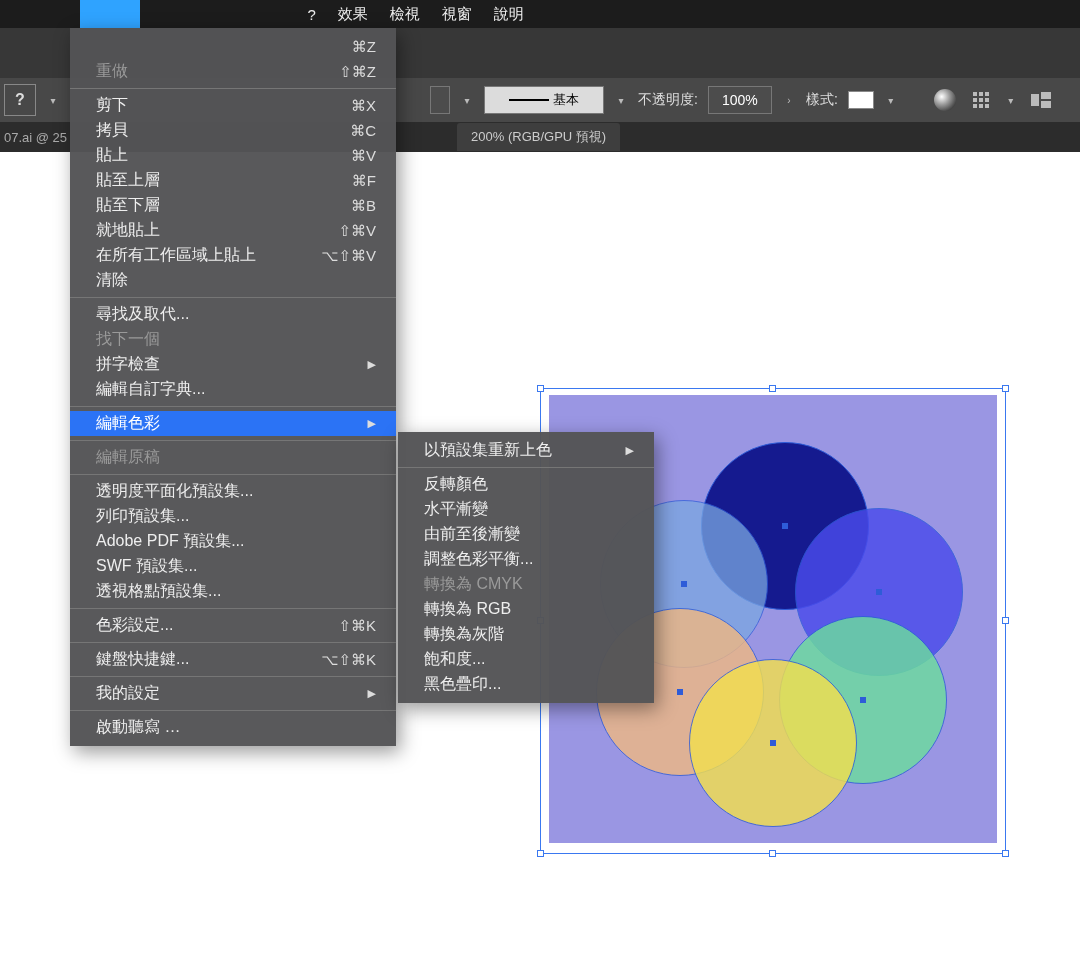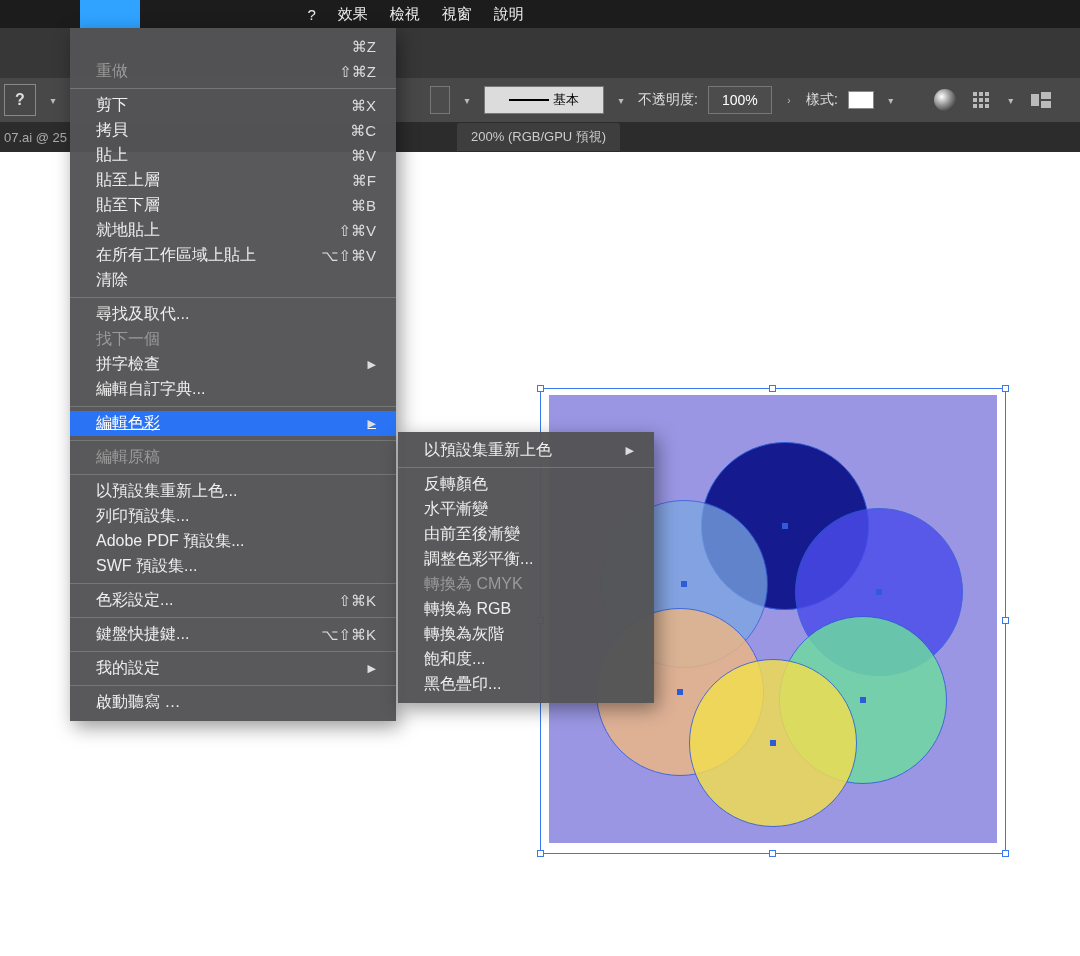--- a/index.html
+++ b/index.html
@@ -24,21 +24,21 @@
   .sel-frame { position:absolute; border:1px solid #3a78f0; }
   .sel-frame .h { position:absolute; width:7px; height:7px; background:#fff; border:1px solid #3a78f0; }
   .sq { position:absolute; background:#9a96e3; }
   .circ { position:absolute; border-radius:50%; }
   .anchor { position:absolute; width:6px; height:6px; background:#2e5cd8; }
 
   
   .menu { position:absolute; background:rgba(84,84,86,0.97); box-shadow:4px 6px 18px rgba(0,0,0,.4); color:#eee; font-size:16px; padding:6px 0; }
   .menu .mi { display:flex; align-items:center; justify-content:space-between; padding:2px 20px 2px 26px; height:25px; cursor:default; white-space:nowrap; }
   .menu .mi.disabled { color:#9a9a9a; }
-  .menu .mi.highlight { background:#2b73f5; color:#fff;text-decoration:underline; }
+  .menu .mi.highlight { background:#2b73f5; color:#fff; }
   .menu .sep { height:1px; background:#767676; margin:4px 0; }
   .menu .sc { color:#ddd; font-size:15px; margin-left:30px; }
   .menu .arrow { color:#ddd; font-size:11px; margin-left:30px; }
   .iconbtn { width:26px; height:26px; display:flex; align-items:center; justify-content:center; color:#ccc; }
   .grad-sphere { width:22px; height:22px; border-radius:50%; background:radial-gradient(circle at 35% 35%, #fff, #999 40%, #222 90%); }
 </style>
 </head>
 <body>
 
 <div class="menubar">
@@ -191,30 +191,33 @@
   <div class="mi highlight">
       <span>編輯色彩</span>
       <span class="arrow">▶</span>
     </div>
   <div class="sep"></div>
   <div class="mi disabled">
       <span>編輯原稿</span>
     </div>
   <div class="sep"></div>
   <div class="mi">
-      <span>以預設集重新上色...</span>
+      <span>透明度平面化預設集...</span>
     </div>
   <div class="mi">
       <span>列印預設集...</span>
     </div>
   <div class="mi">
       <span>Adobe PDF 預設集...</span>
     </div>
   <div class="mi">
       <span>SWF 預設集...</span>
+    </div>
+  <div class="mi">
+      <span>透視格點預設集...</span>
     </div>
   <div class="sep"></div>
   <div class="mi">
       <span>色彩設定...</span>
       <span class="sc">⇧⌘K</span>
     </div>
   <div class="sep"></div>
   <div class="mi">
       <span>鍵盤快捷鍵...</span>
       <span class="sc">⌥⇧⌘K</span>

